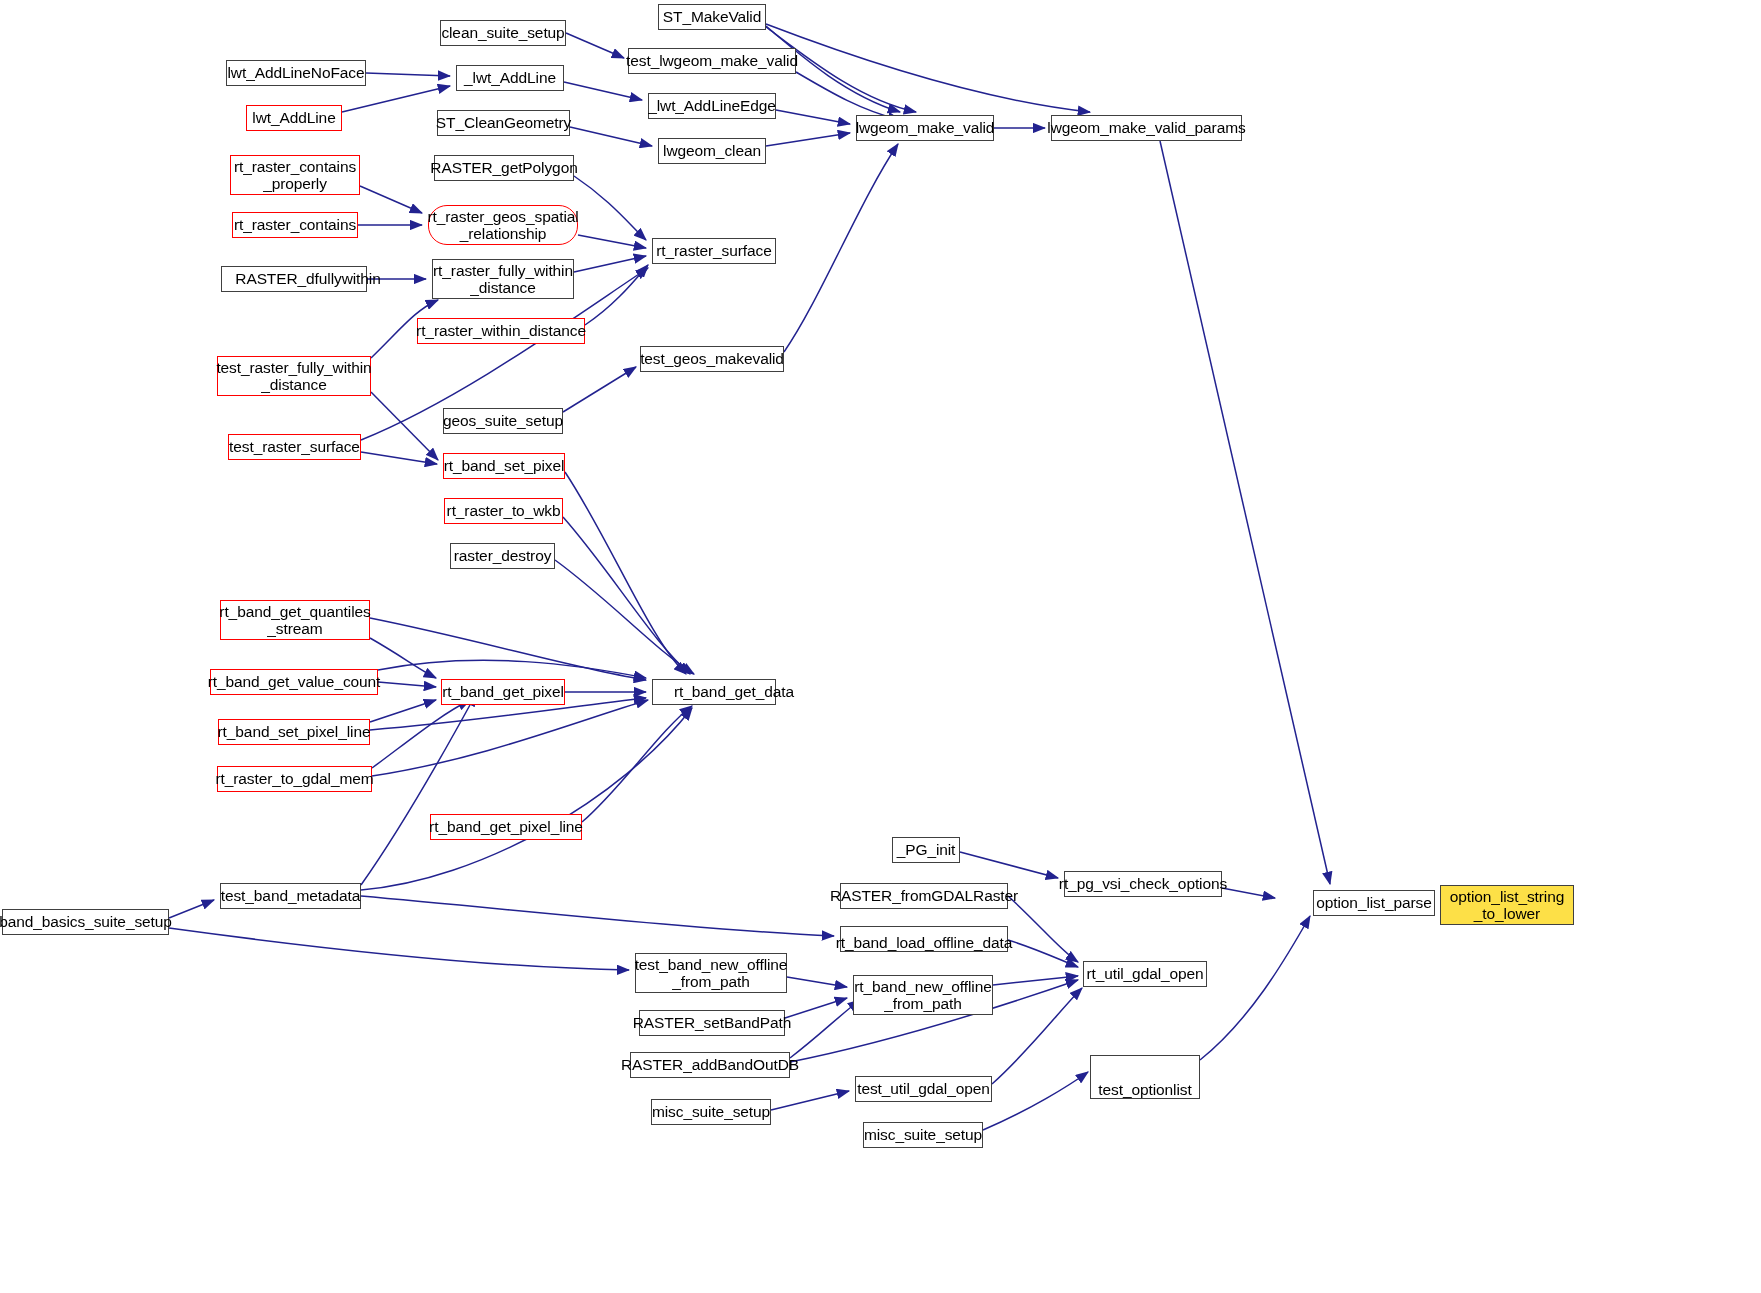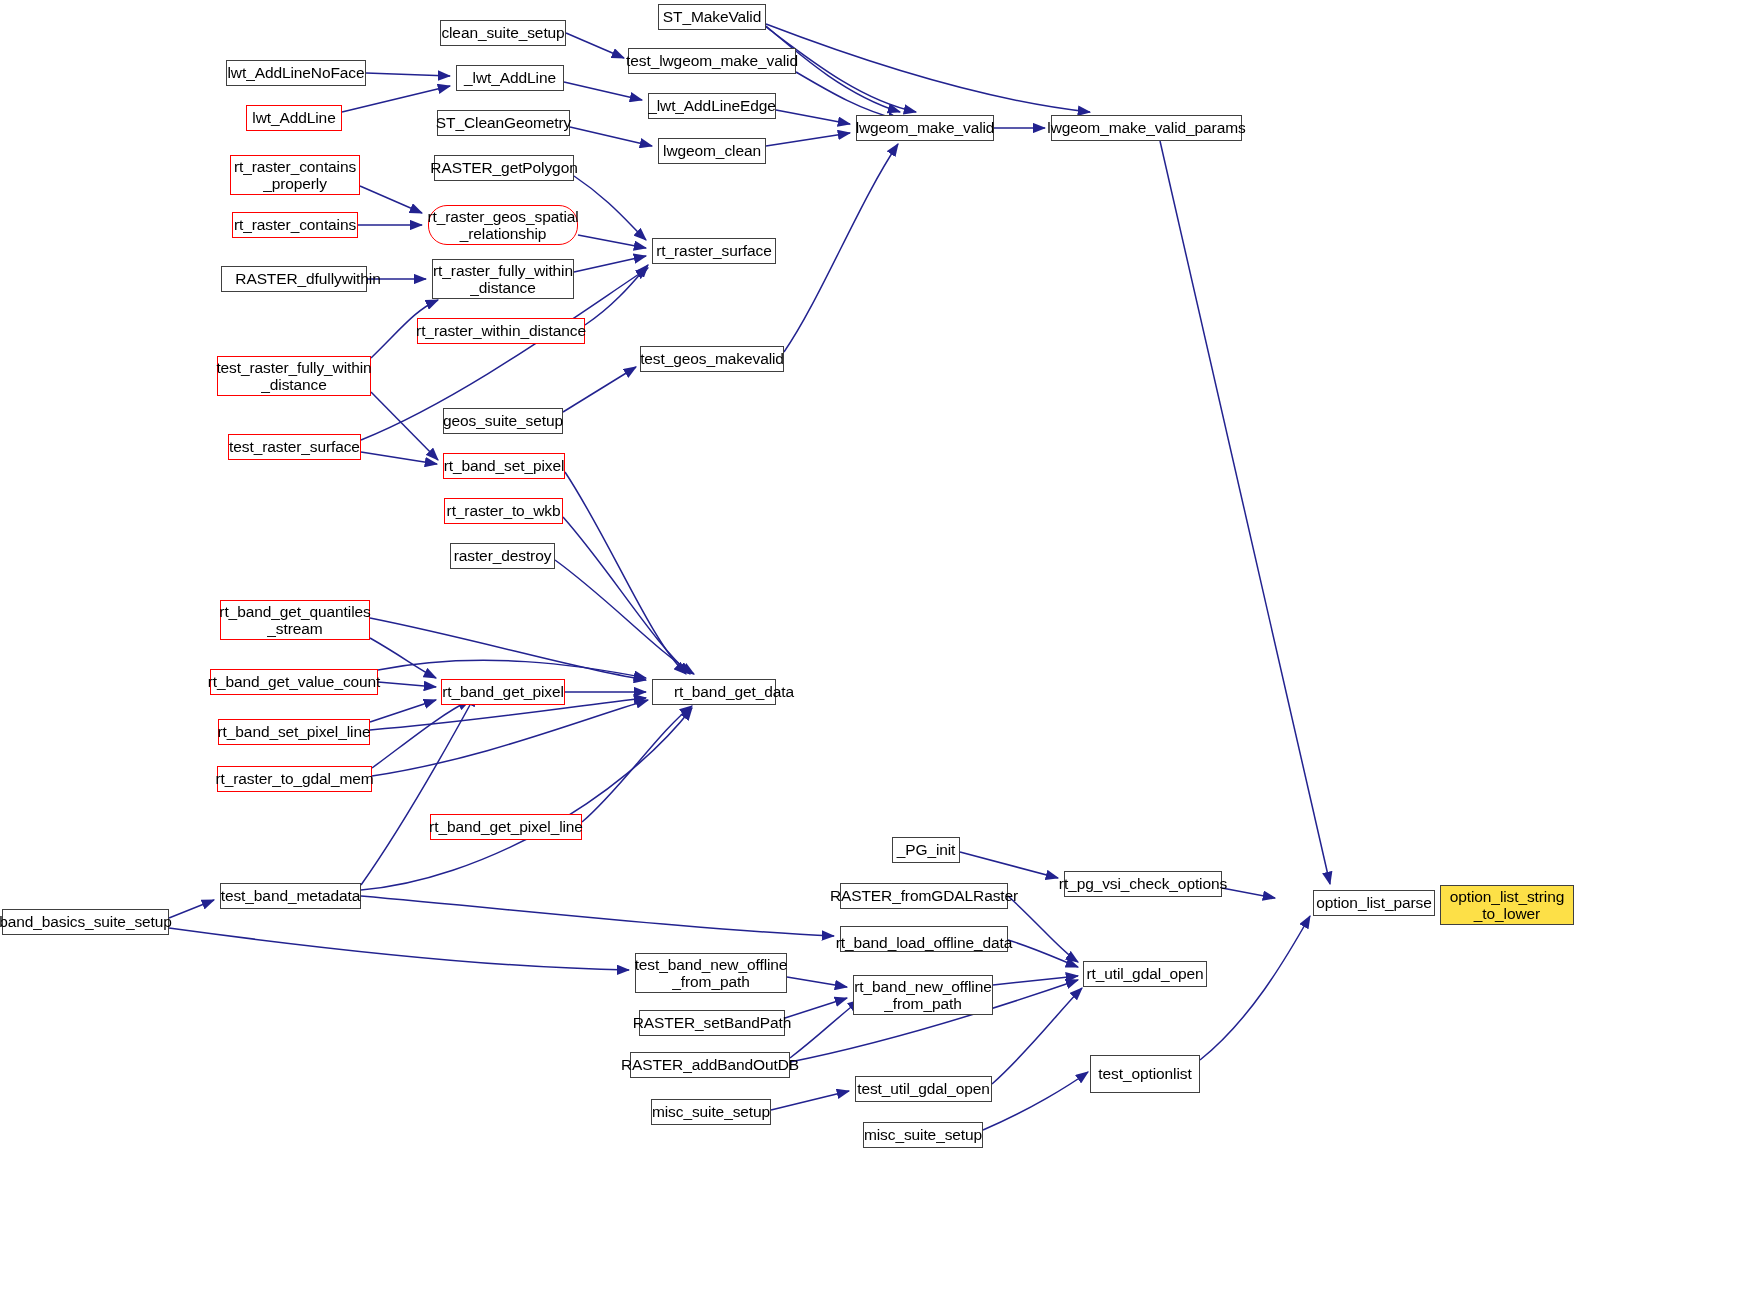--- a/index.html
+++ b/index.html
@@ -173,18 +173,18 @@
       <div class="node black" style="left: 220px; top: 883px; width: 141px; height: 26px;"><span class="node-label">test_band_metadata</span></div>
       <div class="node black" style="left: 2px; top: 909px; width: 167px; height: 26px;"><span class="node-label">band_basics_suite_setup</span></div>
       <div class="node black" style="left: 840px; top: 926px; width: 168px; height: 26px; align-items: flex-end;"><span class="node-label">rt_band_load_offline_data</span></div>
       <div class="node black" style="left: 635px; top: 953px; width: 152px; height: 40px;"><span class="node-label">test_band_new_offline
 _from_path</span></div>
       <div class="node black" style="left: 1083px; top: 961px; width: 124px; height: 26px;"><span class="node-label">rt_util_gdal_open</span></div>
       <div class="node black" style="left: 853px; top: 975px; width: 140px; height: 40px;"><span class="node-label">rt_band_new_offline
 _from_path</span></div>
       <div class="node black" style="left: 639px; top: 1010px; width: 146px; height: 26px;"><span class="node-label">RASTER_setBandPath</span></div>
       <div class="node black" style="left: 630px; top: 1052px; width: 160px; height: 26px;"><span class="node-label">RASTER_addBandOutDB</span></div>
-      <div class="node black" style="left: 1090px; top: 1055px; width: 110px; height: 38px;"><span class="node-label">test_optionlist</span></div>
+      <div class="node black" style="left: 1090px; top: 1055px; width: 110px; height: 44px; align-items: flex-end;"><span class="node-label">test_optionlist</span></div>
       <div class="node black" style="left: 855px; top: 1076px; width: 137px; height: 26px;"><span class="node-label">test_util_gdal_open</span></div>
       <div class="node black" style="left: 651px; top: 1099px; width: 120px; height: 26px;"><span class="node-label">misc_suite_setup</span></div>
       <div class="node black" style="left: 863px; top: 1122px; width: 120px; height: 26px;"><span class="node-label">misc_suite_setup</span></div>
     </div>
 </div>
 
 </body></html>

